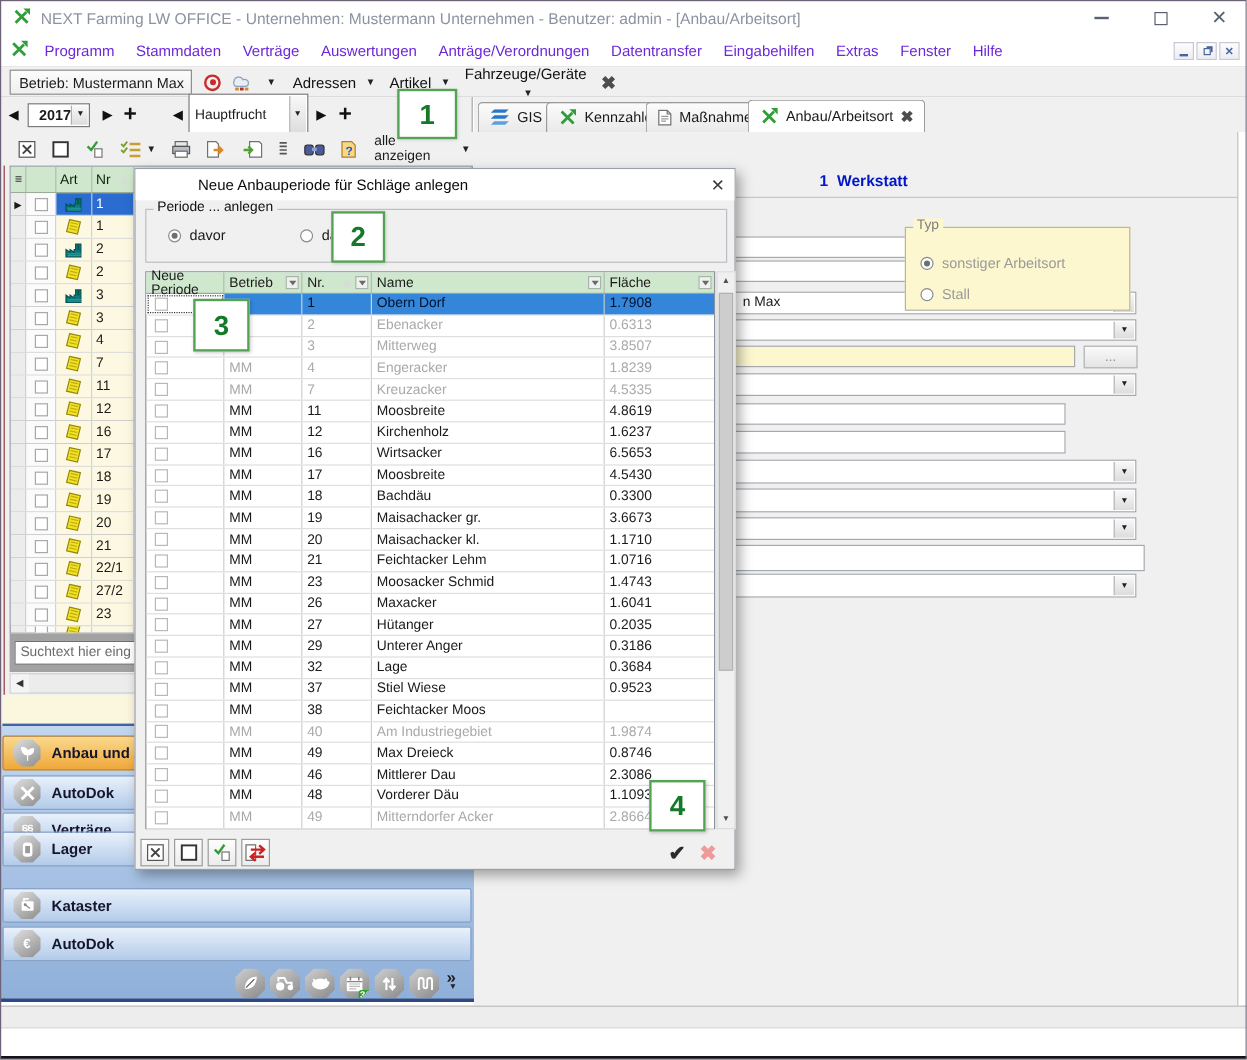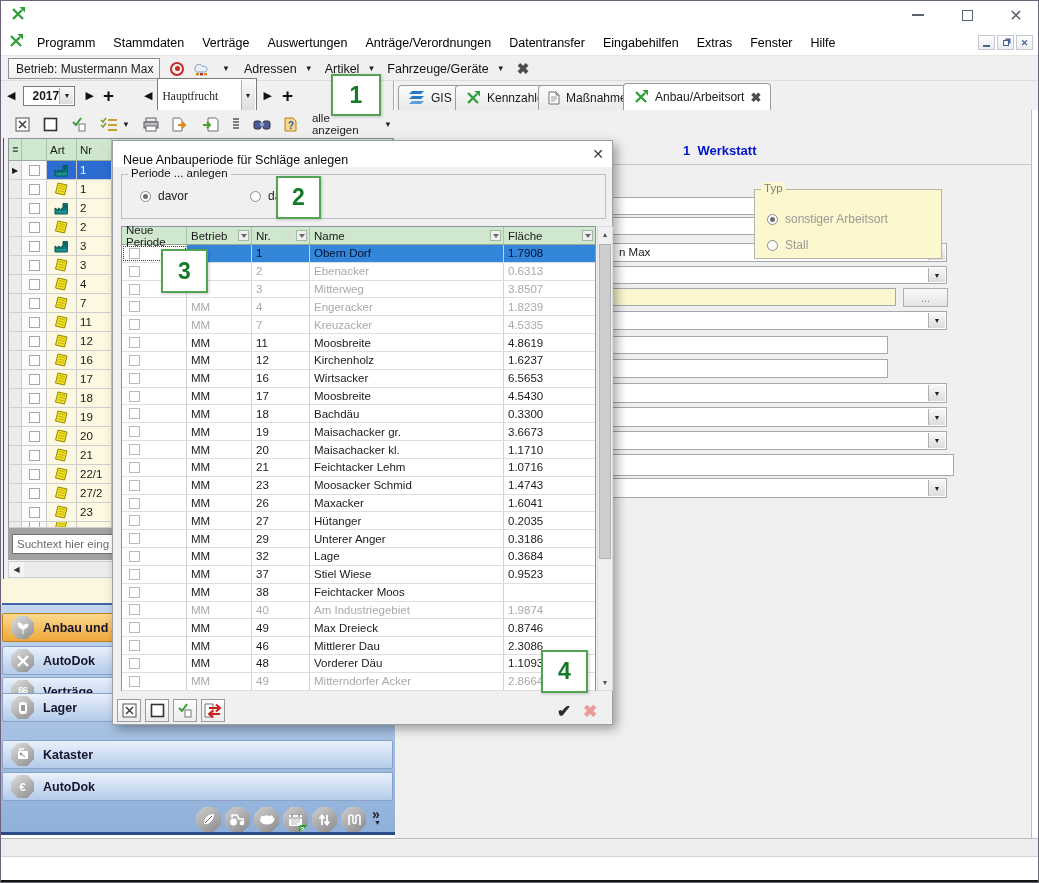--- a/index.html
+++ b/index.html
@@ -8,21 +8,21 @@
          position:relative; background:#fff; overflow:hidden; }
   .abs { position:absolute; }
   .flex { display:flex; align-items:center; }
 
   
   #win-border { left:0; top:0; width:1039px; height:883px; border:1px solid #6d6277; pointer-events:none; z-index:90;}
   #titlebar { left:0; top:0; width:1039px; height:30px; background:#fff; }
   #title-text { color:#8c93a0; font-size:13px; white-space:nowrap; }
   .win-ctl { width:30px; height:22px; display:flex; align-items:center; justify-content:center; color:#5a6270; }
   #menubar { left:0; top:30px; width:1039px; height:26px; background:#fff; border-bottom:1px solid #e6e6e6;}
-  .menu-item { padding:0 9px; height:24px; display:flex; align-items:center; font-size:12.5px; color:#000000; }
+  .menu-item { padding:0 9px; height:24px; display:flex; align-items:center; font-size:12.5px; color:#6d28d9; }
   .mdi-btn { width:17px; height:15px; background:linear-gradient(#fdfdfd,#ededf2); border:1px solid #c6c9d4;
              display:flex; align-items:center; justify-content:center; margin-left:2px; color:#46649c; font-size:9px; font-weight:bold;}
 
   #toolbar1 { left:0; top:56px; width:1039px; height:25px; background:#f0f0f0; border-bottom:1px solid #dcdcdc; }
   #betrieb-btn { left:8px; top:58px; width:152px; height:21px; background:linear-gradient(#fcfcfc,#efefef);
                  border:1px solid #8f8f8f; font-size:12px; display:flex; align-items:center; padding-left:7px; }
   .tb-label { font-size:12.5px; color:#111; }
   .dd-arrow { font-size:8px; color:#222; margin-left:4px; }
   .big-x { color:#4d4d4d; font-weight:bold; font-size:15px; }
 
@@ -83,21 +83,21 @@
   .fld-combo { background:#fff; border:1px solid #a5a9ae; position:relative; font-size:11.5px; }
   #typ-group { left:754px; top:189px; width:188px; height:70px; background:#fcf7cf; border:1px solid #b5b5a8; }
   #typ-label { position:absolute; top:-8px; left:6px; background:#fcf7cf; padding:0 3px; color:#7d7d7d; font-size:11.5px;}
   .radio { width:11px; height:11px; border:1px solid #8c8c8c; border-radius:50%; background:#fdfdfd; position:relative;}
   .radio.sel::after { content:""; position:absolute; left:2px; top:2px; width:5px; height:5px; border-radius:50%; background:#6e6e6e;}
   .typ-opt-label { color:#9a9a9a; font-size:12px; margin-left:7px; }
 
   
   #dialog { left:112px; top:140px; width:501px; height:585px; background:#f0f0f0;
             border:1px solid #9aa0a8; box-shadow:4px 4px 10px rgba(0,0,0,.35); z-index:40; }
-  #dlg-titlebar { height:26px; background:#fff; display:flex; align-items:flex-end; }
+  #dlg-titlebar { height:26px; background:#fff; display:flex; align-items:center;padding-left:42px; }
   #dlg-title { font-size:12.5px; color:#0a0a0a; margin-left:10px; }
   #dlg-close { position:absolute; right:8px; top:5px; font-size:14px; color:#3c3c3c; }
   #dlg-group { position:absolute; left:8px; top:33px; width:485px; height:45px; border:1px solid #bdbdc4; }
   #dlg-group-label { position:absolute; top:-8px; left:6px; background:#f0f0f0; padding:0 3px; font-size:11.5px; color:#101010;}
   #dlg-grid { position:absolute; left:8px; top:85px; width:475px; height:465px; background:#fff; border:1px solid #8b93a1; }
   .dg-header { height:18px; background:#cfe7cd; display:flex; border-bottom:1px solid #94a894; }
   .dg-hcell { border-right:1px solid #aebfae; display:flex; align-items:center; padding-left:4px; font-size:11.5px; position:relative;}
   .filter-ic { position:absolute; right:2px; top:3px; width:11px; height:11px; background:#eef2ee; border:1px solid #a8b4a8;
                display:flex; align-items:center; justify-content:center; }
   .filter-ic::after { content:""; width:0; height:0; border-left:3px solid transparent; border-right:3px solid transparent; border-top:4px solid #6a6a6a; }
@@ -128,20 +128,21 @@
 </style>
 </head>
 <body>
 
 <div class="abs" id="titlebar">
   <div class="flex" style="height:30px; padding-left:10px; gap:8px;">
     <span class="logo-slot"><svg xmlns="http://www.w3.org/2000/svg" width="16" height="16" viewBox="0 0 16 16">
           <polygon points="9.5,1 15,1 15,6.5" fill="#2e9e38"></polygon>
           <path d="M3 13 L12 4 M3 3 L13 13" stroke="#2e9e38" stroke-width="2.3" fill="none"></path>
         </svg></span>
+    <span id="title-text">NEXT Farming LW OFFICE - Unternehmen: Mustermann Unternehmen - Benutzer: admin - [Anbau/Arbeitsort]</span>
   </div>
   <div class="abs flex" style="right:8px; top:4px;">
     <div class="win-ctl" style="margin-right:19px;">
         <div style="width:12px;height:1.5px;background:#5a6270;"></div>
       </div>
     <div class="win-ctl" style="margin-right:19px;">
         <div style="width:11px;height:11px;border:1.5px solid #5a6270;"></div>
       </div>
     <div class="win-ctl" style="font-size:16px;">✕</div>
   </div>
@@ -192,39 +193,39 @@
   <span class="dd-arrow">▼</span>
   <span id="toolbar-menus" class="flex" style="gap:4px;">
       <span class="flex" style="gap: 4px; margin-left: 8px;">
         <span class="tb-label">Adressen</span>
         <span class="dd-arrow">▼</span>
       </span>
       <span class="flex" style="gap: 4px; margin-left: 8px;">
         <span class="tb-label">Artikel</span>
         <span class="dd-arrow">▼</span>
       </span>
-      <span class="flex" style="gap: 4px; margin-left: 8px;">
+      <span class="flex" style="gap: 4px; margin-left: 8px; flex-direction: column;">
         <span class="tb-label">Fahrzeuge/Geräte</span>
         <span class="dd-arrow">▼</span>
       </span>
     </span>
   <span class="big-x" style="margin-left:6px;">✖</span>
 </div>
 
 <div class="abs" id="periodbar"></div>
 <div class="abs flex" style="left:7px; top:85px; height:21px;">
   <span class="nav-arrow">◀</span>
   <div class="combo-frame flex" style="width:52px; height:20px; margin-left:8px; font-weight:bold; padding-left:8px;">
     <span>2017</span>
     <div class="combo-arrow-btn">▼</div>
   </div>
   <span class="nav-arrow" style="margin-left:10px;">▶</span>
   <span class="plus-glyph" style="margin-left:9px;">+</span>
   <span class="nav-arrow" style="margin-left:30px;">◀</span>
-  <div class="combo-frame flex" style="width:100px; height:36px; margin-left:4px; padding-left:5px; font-size:11.5px;font-family:Liberation Serif, serif;">
+  <div class="combo-frame flex" style="width:100px; height:36px; margin-left:4px; padding-left:5px; font-size:11.5px;">
     <span>Hauptfrucht</span>
     <div class="combo-arrow-btn">▼</div>
   </div>
   <span class="nav-arrow" style="margin-left:7px;">▶</span>
   <span class="plus-glyph" style="margin-left:10px;">+</span>
   <span class="big-x" style="margin-left:55px;">✖</span>
 </div>
 
 <div class="abs" id="tabstrip">
     <div class="tab" style="left: 3px;">

